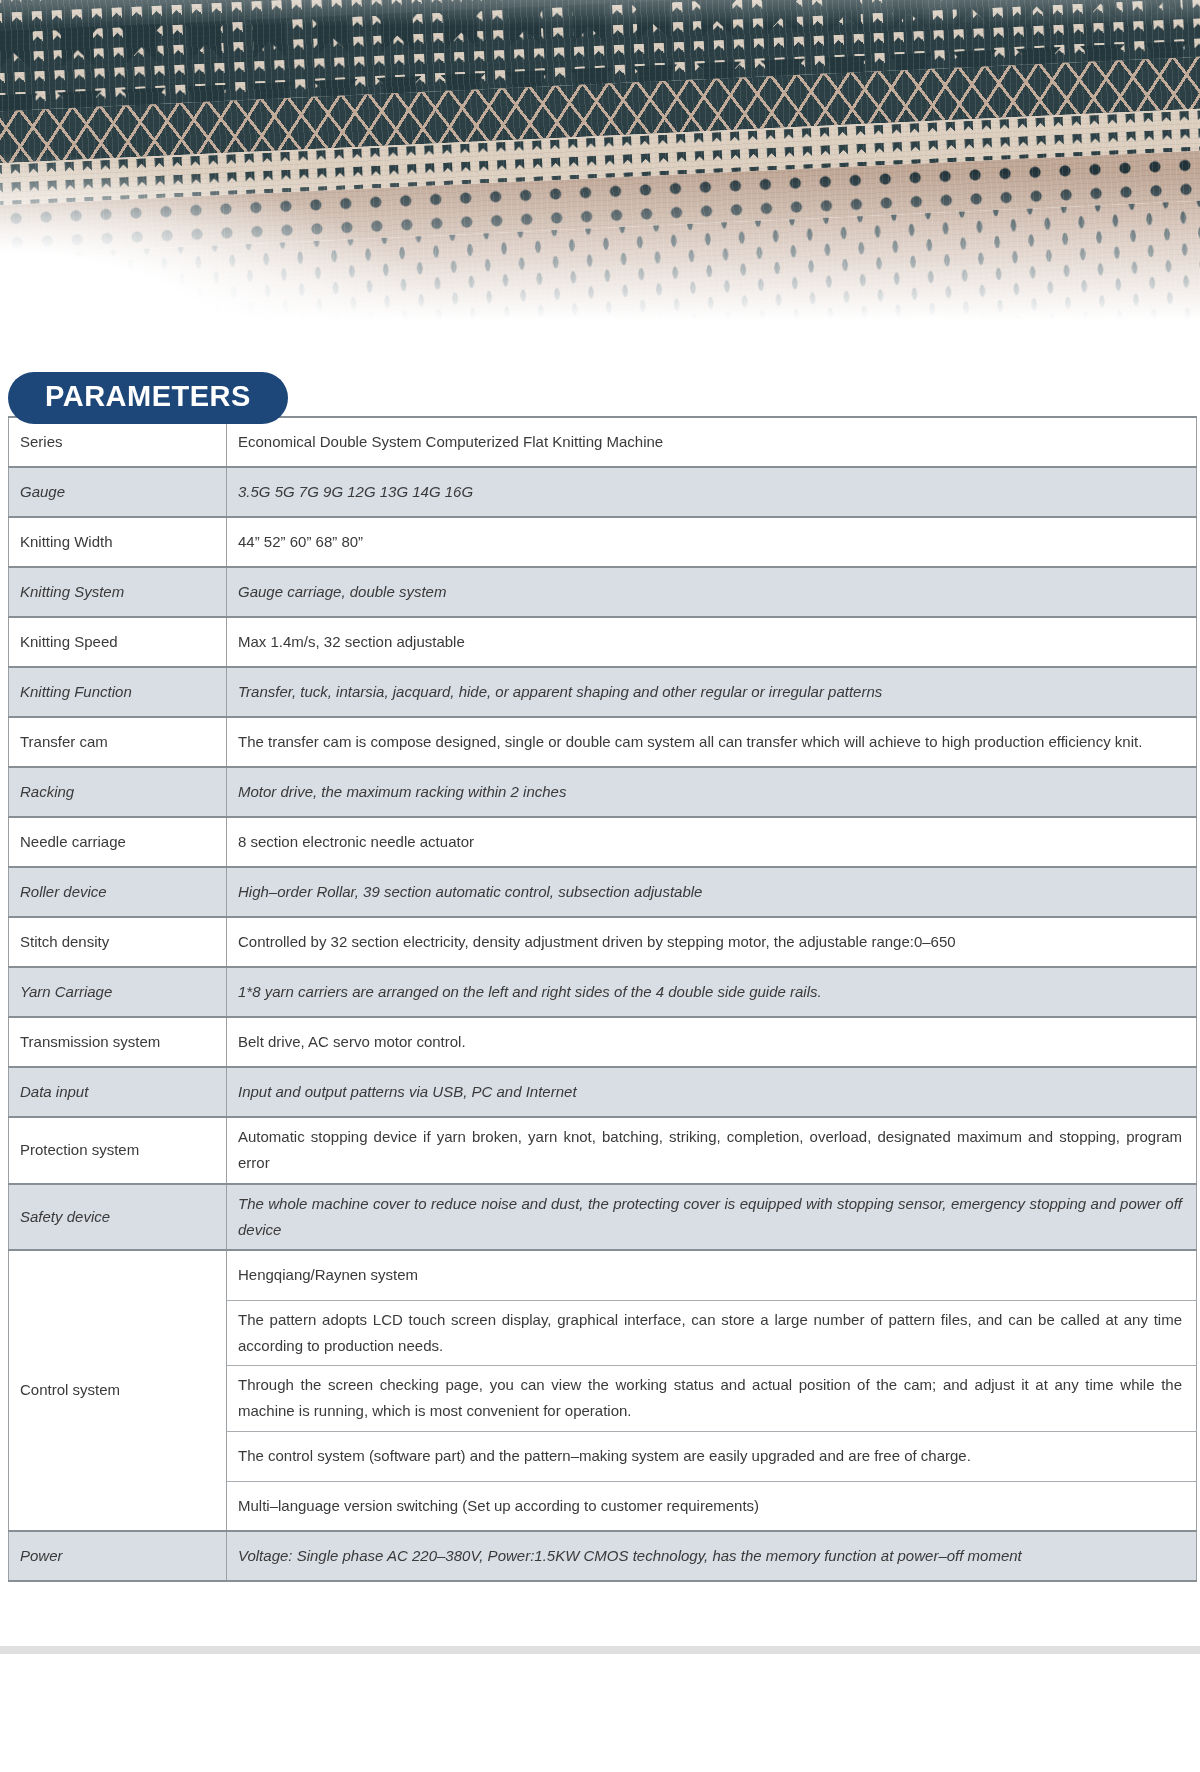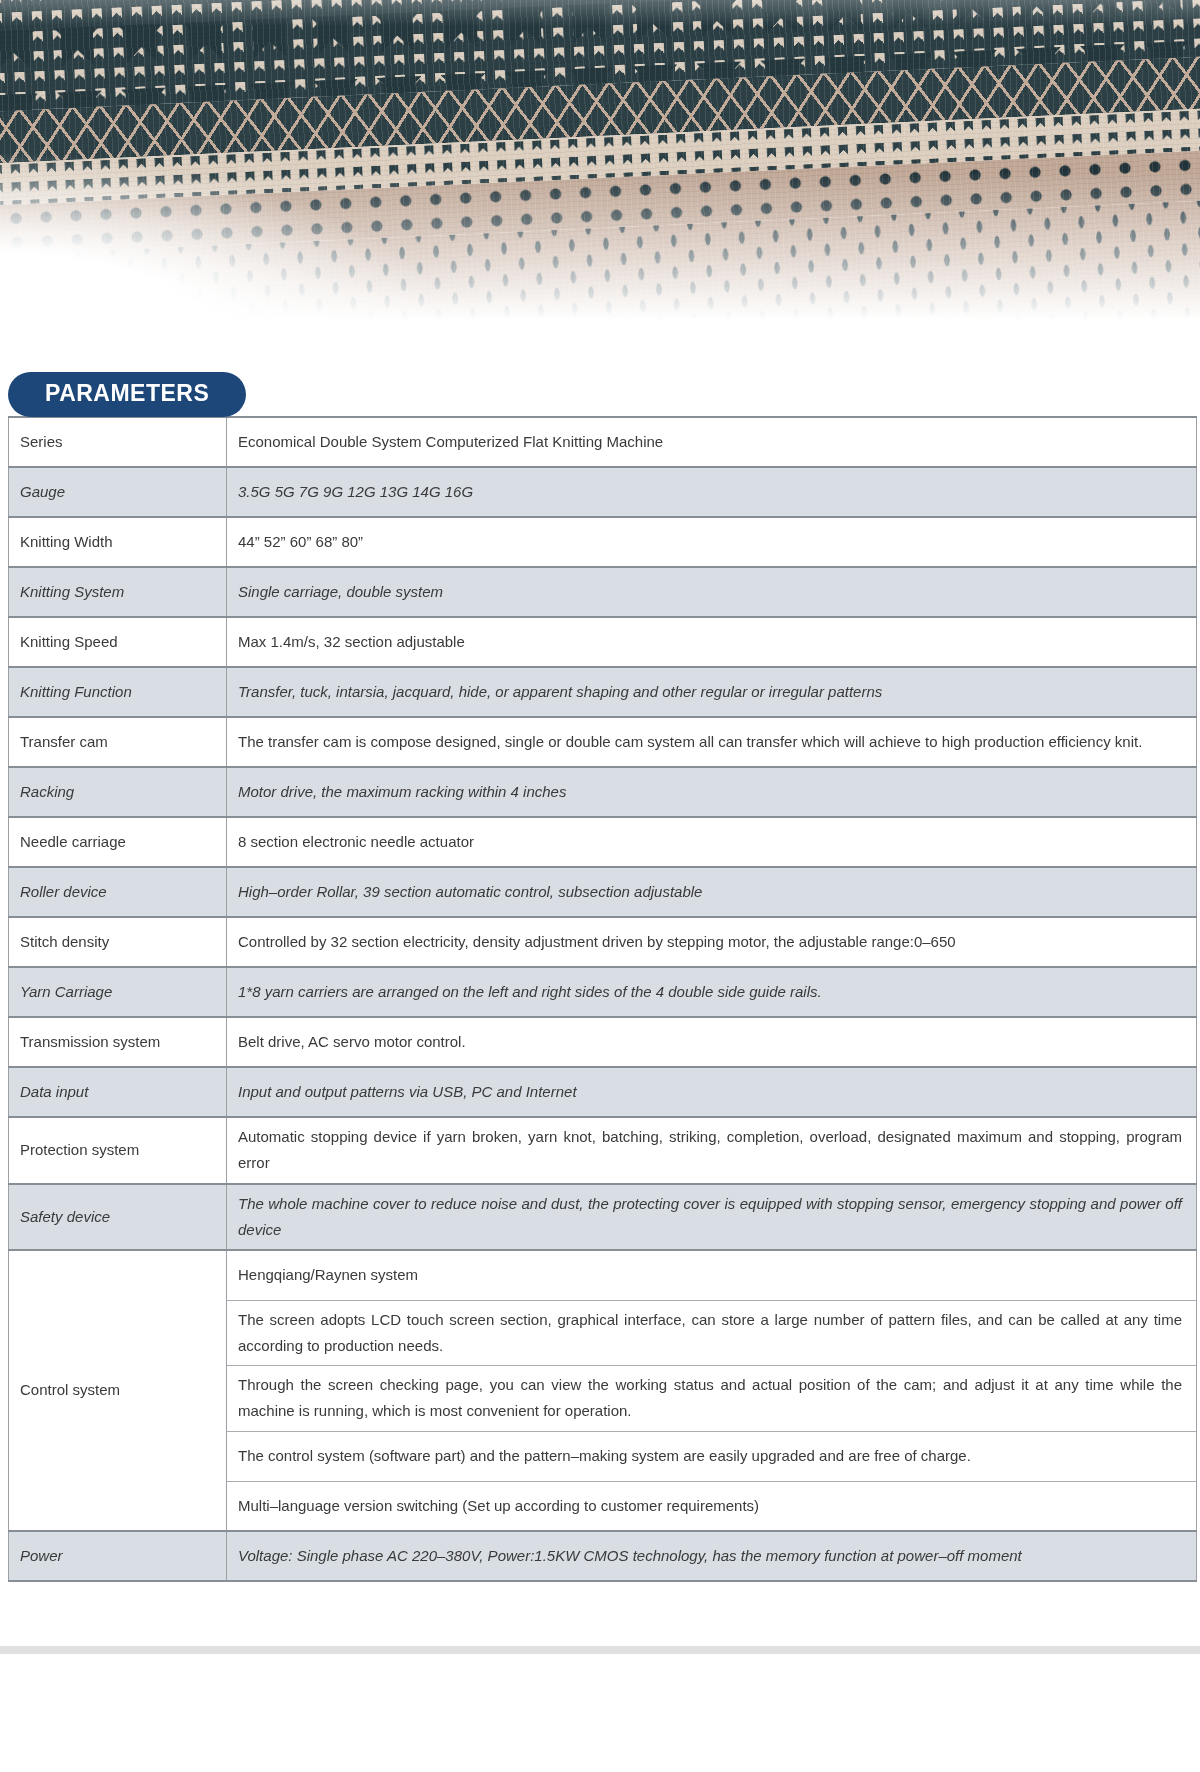--- a/index.html
+++ b/index.html
@@ -64,21 +64,21 @@
       linear-gradient(180deg,rgba(255,255,255,0) 52%,rgba(255,255,255,.55) 78%,#ffffff 97%),
       linear-gradient(180deg,rgba(255,255,255,.25) 0%,rgba(255,255,255,0) 8%);
   }
 
   
   .badge-row{padding:42px 0 0 8px;height:86px;box-sizing:border-box;}
   .badge{
     display:inline-block;
     background:var(--badge-bg,#1d4779);
     color:#fff;
-    font-size:23px;
+    font-size:29px;
     font-weight:bold;
     letter-spacing:.5px;
     padding:9px 37px 11px 37px;
     border-radius:27px;
     line-height:1.1;
   }
 
   
   .spec-table{
     margin:0 0 0 8px;
@@ -144,37 +144,37 @@
         <tr class="shaded">
           <td class="label-cell">Gauge</td>
           <td class="val">3.5G 5G 7G 9G 12G 13G 14G 16G</td>
         </tr>
         <tr class="plain">
           <td class="label-cell">Knitting Width</td>
           <td class="val">44” 52” 60” 68” 80”</td>
         </tr>
         <tr class="shaded">
           <td class="label-cell">Knitting System</td>
-          <td class="val">Single carriage, double system</td>
+          <td class="val">Gauge carriage, double system</td>
         </tr>
         <tr class="plain">
           <td class="label-cell">Knitting Speed</td>
           <td class="val">Max 1.4m/s, 32 section adjustable</td>
         </tr>
         <tr class="shaded">
           <td class="label-cell">Knitting Function</td>
           <td class="val">Transfer, tuck, intarsia, jacquard, hide, or apparent shaping and other regular or irregular patterns</td>
         </tr>
         <tr class="plain">
           <td class="label-cell">Transfer cam</td>
           <td class="val">The transfer cam is compose designed, single or double cam system all can transfer which will achieve to high production efficiency knit.</td>
         </tr>
         <tr class="shaded">
           <td class="label-cell">Racking</td>
-          <td class="val">Motor drive, the maximum racking within 4 inches</td>
+          <td class="val">Motor drive, the maximum racking within 2 inches</td>
         </tr>
         <tr class="plain">
           <td class="label-cell">Needle carriage</td>
           <td class="val">8 section electronic needle actuator</td>
         </tr>
         <tr class="shaded">
           <td class="label-cell">Roller device</td>
           <td class="val">High–order Rollar, 39 section automatic control, subsection adjustable</td>
         </tr>
         <tr class="plain">
@@ -199,21 +199,21 @@
         </tr>
         <tr class="shaded">
           <td class="label-cell">Safety device</td>
           <td class="val">The whole machine cover to reduce noise and dust, the protecting cover is equipped with stopping sensor, emergency stopping and power off device</td>
         </tr>
         <tr class="plain sub sub-first">
           <td class="label-cell" rowspan="5" style="border-top: 2px solid var(--border); border-bottom: 2px solid var(--border);">Control system</td>
           <td class="val">Hengqiang/Raynen system</td>
         </tr>
         <tr class="plain sub">
-          <td class="val">The screen adopts LCD touch screen section, graphical interface, can store a large number of pattern files, and can be called at any time according to production needs.</td>
+          <td class="val">The pattern adopts LCD touch screen display, graphical interface, can store a large number of pattern files, and can be called at any time according to production needs.</td>
         </tr>
         <tr class="plain sub">
           <td class="val">Through the screen checking page, you can view the working status and actual position of the cam; and adjust it at any time while the machine is running, which is most convenient for operation.</td>
         </tr>
         <tr class="plain sub">
           <td class="val">The control system (software part) and the pattern–making system are easily upgraded and are free of charge.</td>
         </tr>
         <tr class="plain sub sub-last">
           <td class="val">Multi–language version switching (Set up according to customer requirements)</td>
         </tr>

